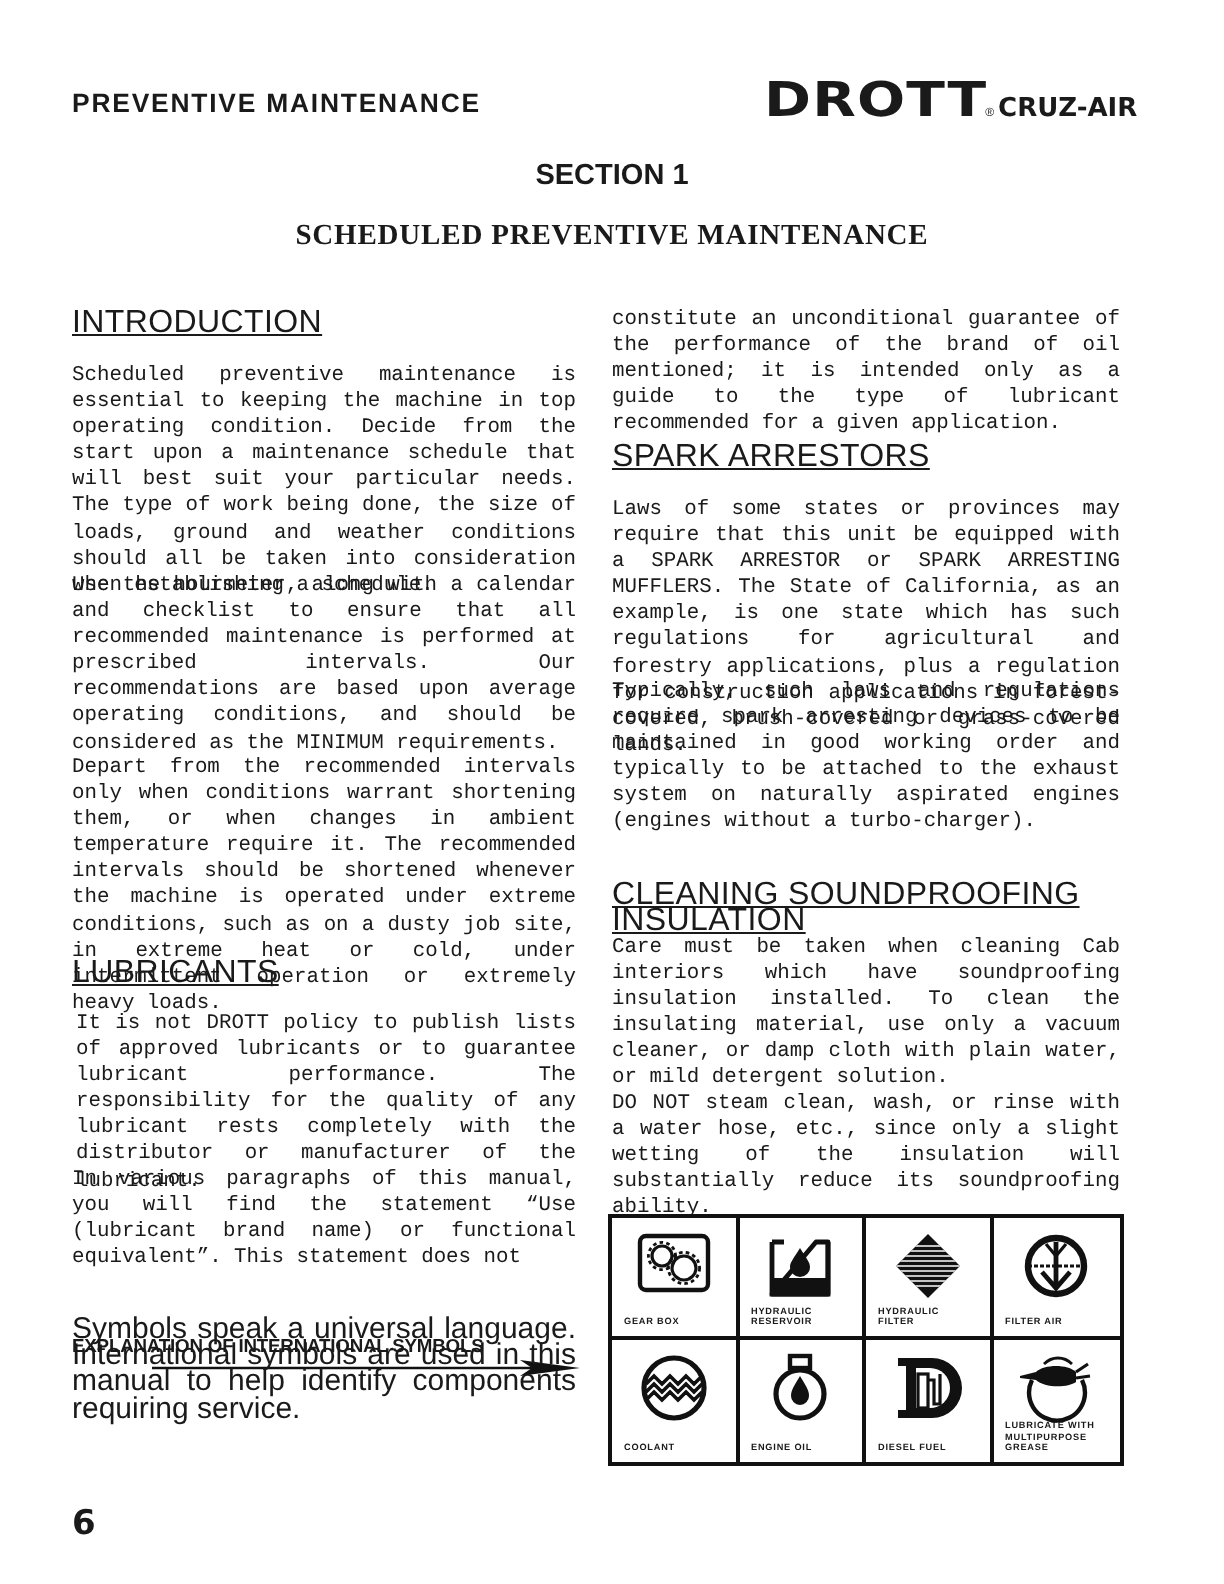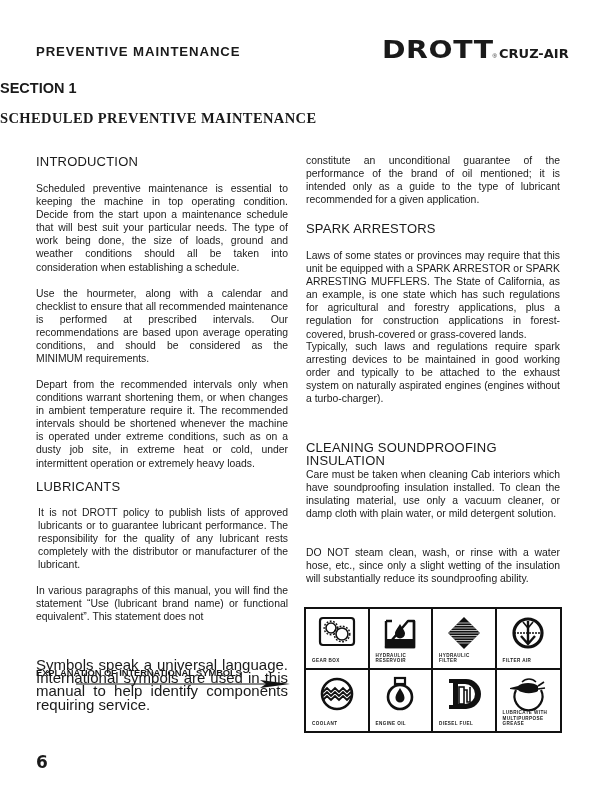--- a/index.html
+++ b/index.html
@@ -3,27 +3,27 @@
 <meta charset="utf-8">
 <style>
   html, body { margin: 0; padding: 0; background: #ffffff; }
   body { width: 612px; height: 792px; position: relative; overflow: hidden; color: #1a1a1a;
          font-family: "Liberation Sans", sans-serif; }
   .hdr-left { position: absolute; left: 36px; top: 44px; font-weight: bold; font-size: 13.2px; letter-spacing: 0.9px; text-align: right; }
   .logo { position: absolute; left: 382px; top: 36px; white-space: nowrap; }
   .logo .drott { font-family: "DejaVu Sans", sans-serif; font-weight: bold; font-size: 24px; letter-spacing: 0.5px; transform: scaleX(1.18); transform-origin: left bottom; display: inline-block; }
   .logo .reg { font-size: 6px; vertical-align: baseline; margin-left: 16px; }
   .logo .cruz { font-family: "DejaVu Sans", sans-serif; font-weight: bold; font-size: 13px; margin-left: 2px; }
-  .sec { position: absolute; left: 0; width: 612px; text-align: left; font-weight: bold; }
+  .sec { position: absolute; left: 0; width: 612px; text-align: center; font-weight: bold; }
   .sec1 { top: 80px; font-size: 14.5px; }
   .sec2 { top: 110px; font-size: 14.5px; letter-spacing: 0.4px; font-family: Liberation Serif, serif; }
 
   .col { position: absolute; font-size: 10.4px; line-height: 13.1px; }
-  .col p { margin: 0; text-align: justify; }
-  .col h3 { margin: 0; font-size: 13px; font-weight: normal; letter-spacing: 0.2px; }
+  .col p { margin: 0; text-align: justify; font-family: Liberation Mono, monospace; }
+  .col h3 { margin: 0; font-size: 16px; font-weight: normal; letter-spacing: 0.2px; text-decoration: underline; }
   .left { left: 36px; width: 252px; }
   .right { left: 306px; width: 254px; }
 
   .abs { position: absolute; }
 
   .sym-head { position: absolute; left: 36px; top: 667px; font-size: 9.4px; font-weight: bold; letter-spacing: -0.1px; }
   .arrow { position: absolute; left: 76px; top: 680px; width: 214px; height: 8px; }
   .sym-body { position: absolute; left: 36px; top: 658px; width: 252px; font-size: 15px; line-height: 13.2px; text-align: justify; }
   .page-num { position: absolute; left: 36px; top: 752px; font-family: "DejaVu Sans", sans-serif; font-weight: bold; font-size: 17px; }
 

